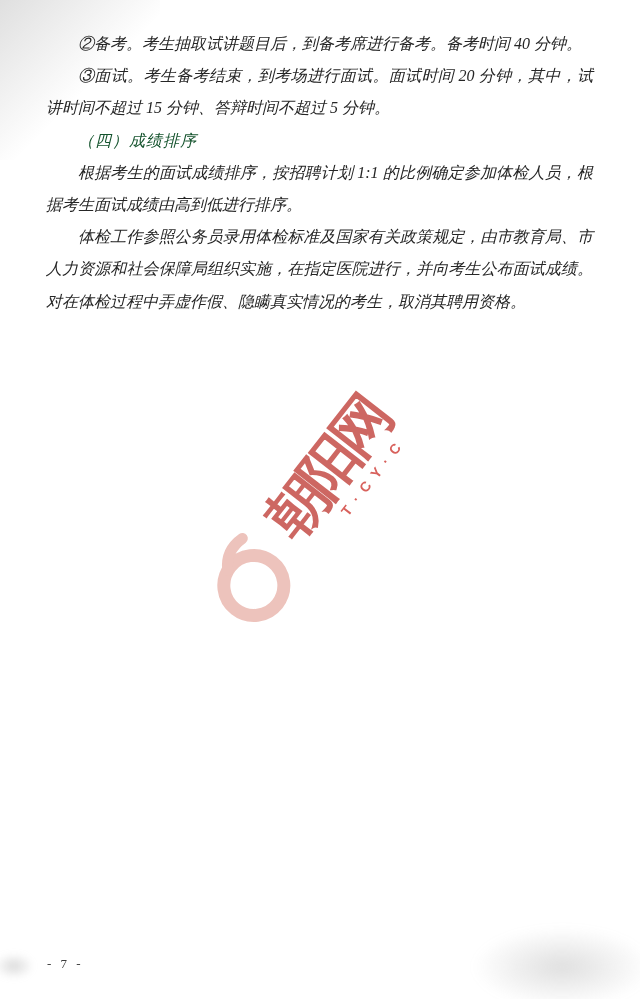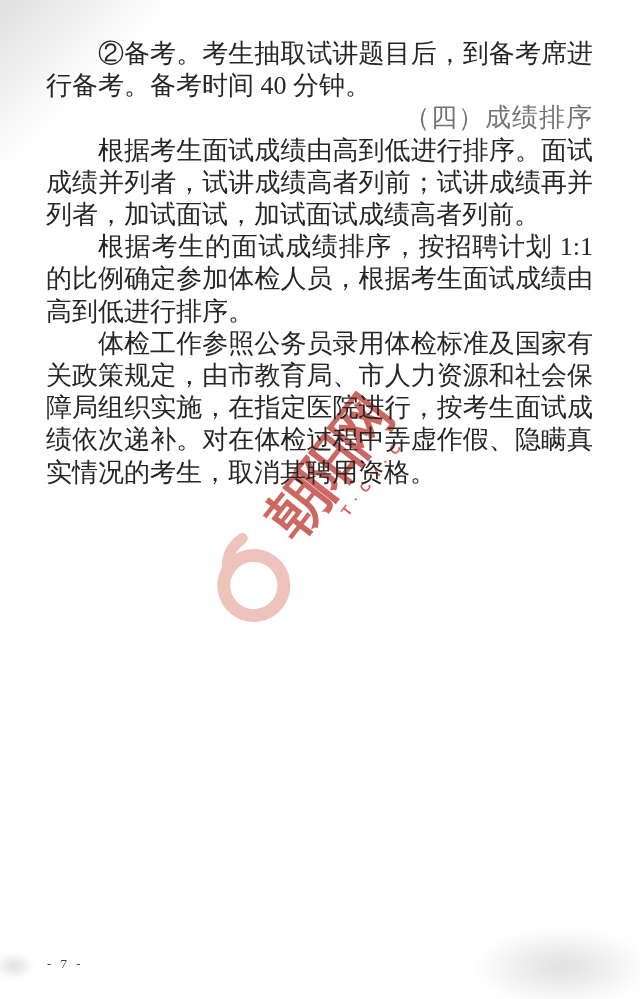--- a/index.html
+++ b/index.html
@@ -55,28 +55,29 @@
   }
   .wm-small {
     margin-top: 3px; margin-left: 52px;
     font-size: 14px; font-weight: bold; letter-spacing: 8px;
     color: rgba(205, 52, 46, 0.78);
     font-family: "Liberation Sans", "DejaVu Sans", sans-serif;
   }
 
   
   .content {
-    position: absolute; left: 46px; top: 38px; width: 547px;
+    position: absolute; left: 46px; top: 28px; width: 547px;
     z-index: 2;
-    font-size: 26px; line-height: 32.2px;
+    font-size: 16px; line-height: 32.2px;
     color: #262626;
     text-align: justify;
+    font-style: italic;
   }
   .content p { margin: 0; text-indent: 2em; }
-  .content p.heading { text-align: right; letter-spacing: 1px; color: #737373; }
+  .content p.heading { text-align: left; letter-spacing: 1px; color: #14532d; }
 
   .page-number {
     position: absolute; left: 47px; top: 956px; z-index: 2;
     font-size: 13px; letter-spacing: 3px; color: #3c3c3c;
     font-family: "Liberation Serif", "DejaVu Serif", serif;
   }
 </style>
 </head>
 <body>
 
@@ -93,23 +94,23 @@
       <div class="wm-texts">
         <div class="wm-large">朝阳网</div>
         <div class="wm-small">T·CY·C</div>
       </div>
     </div>
   </div>
 
   <main class="content">
 
   <p class="body">②备考。考生抽取试讲题目后，到备考席进行备考。备考时间 40 分钟。</p>
+      <p class="body">③面试。考生备考结束，到考场进行面试。面试时间 20 分钟，其中，试讲时间不超过 15 分钟、答辩时间不超过 5 分钟。</p>
       <p class="heading">（四）成绩排序</p>
-      <p class="body">根据考生面试成绩由高到低进行排序。面试成绩并列者，试讲成绩高者列前；试讲成绩再并列者，加试面试，加试面试成绩高者列前。</p>
       <p class="body">根据考生的面试成绩排序，按招聘计划 1:1 的比例确定参加体检人员，根据考生面试成绩由高到低进行排序。</p>
-      <p class="body">体检工作参照公务员录用体检标准及国家有关政策规定，由市教育局、市人力资源和社会保障局组织实施，在指定医院进行，按考生面试成绩依次递补。对在体检过程中弄虚作假、隐瞒真实情况的考生，取消其聘用资格。</p>
+      <p class="body">体检工作参照公务员录用体检标准及国家有关政策规定，由市教育局、市人力资源和社会保障局组织实施，在指定医院进行，并向考生公布面试成绩。对在体检过程中弄虚作假、隐瞒真实情况的考生，取消其聘用资格。</p>
     </main>
 
   <div class="page-number">- 7 -</div>
 
   <div class="smudge-br"></div>
   <div class="smudge-bl"></div>
 </div>
 
 </body></html>

